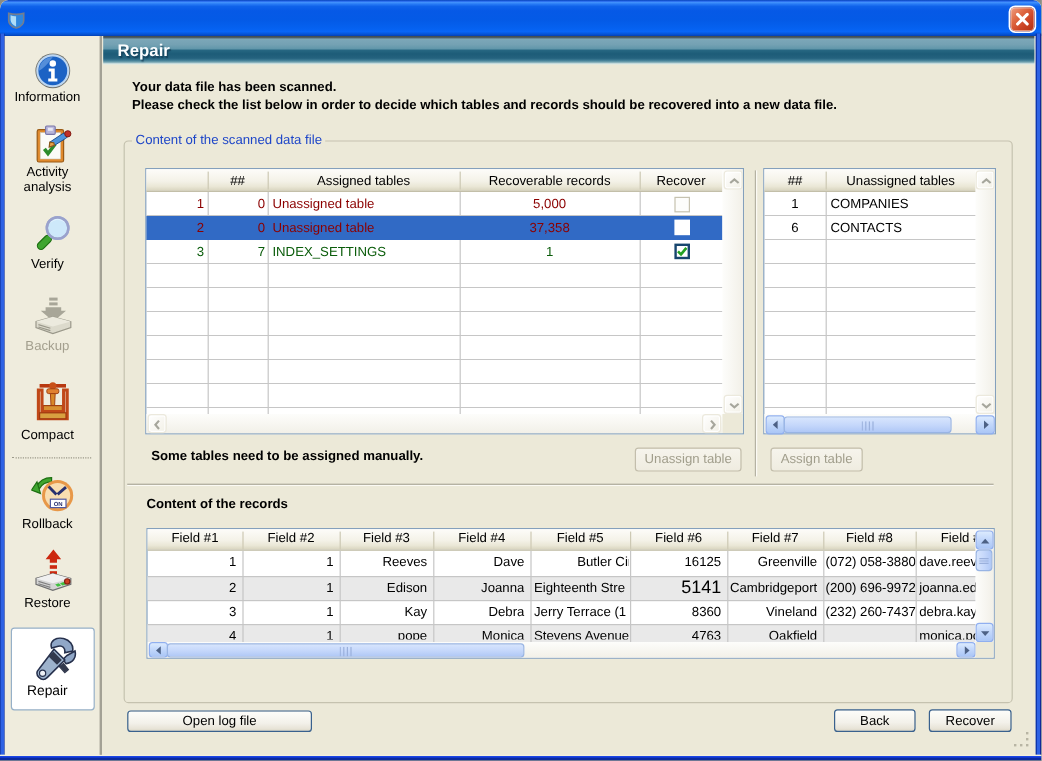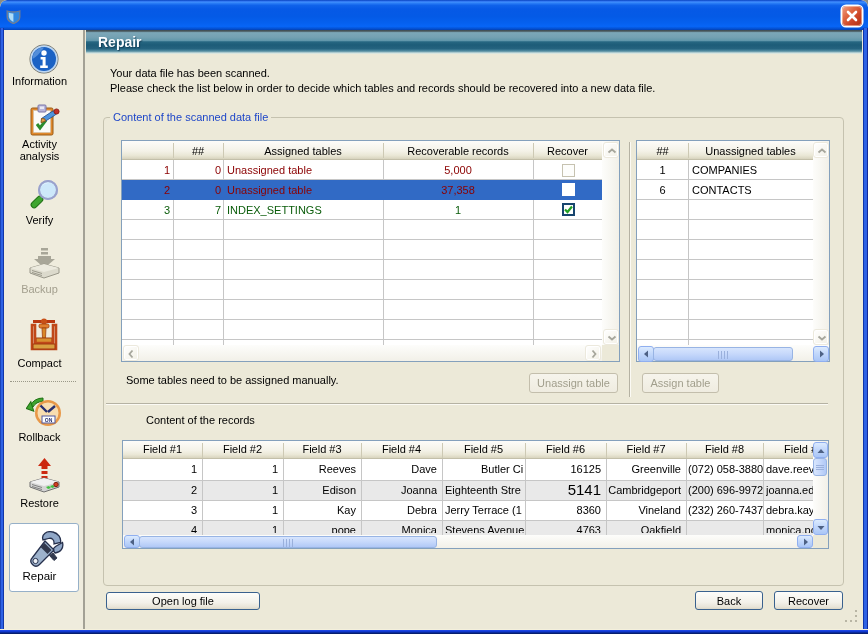--- a/index.html
+++ b/index.html
@@ -18,21 +18,21 @@
 #bottomborder { position:absolute; left:0; top:629px; width:868px; height:5px; background:linear-gradient(180deg,#f4f0dc 0 1px,#1c46e4 1px 2px,#1038cf 2px 3px,#0b2a9e 3px 4px,#071e6e 4px 5px); }
 
 #sidebar { position:absolute; left:4px; top:30px; width:81px; height:599px; background:#efecdd; border-right:2px solid #a3a195; }
 .sbitem { position:absolute; left:0; width:79px; text-align:center; font-size:11px; color:#000; }
 .sbgray { color:#a39f8e; }
 
 #repairband { position:absolute; left:86px; top:30px; width:776px; height:24px;
   background:linear-gradient(180deg,#3e4a50 0%,#4a5a60 5%,#7ca7b8 11%,#74a1b3 30%,#6096aa 45%,#276782 49%,#1d5c78 62%,#24627e 77%,#3d7a93 84%,#76a5b2 91%,#c2d8da 95%,#e9efe3 100%); }
 #repairband span { position:absolute; left:12px; top:4px; font-size:14px; font-weight:bold; color:#fbfdff; text-shadow:1px 1px 1px rgba(15,55,80,0.75); }
 
-.txt { position:absolute; font-size:11px; color:#000; white-space:nowrap; }
+.txt { position:absolute; font-size:11px; color:#000; white-space:nowrap;font-weight:bold; }
 
 #groupbox { position:absolute; left:103px; top:117px; width:741px; height:469px; border:1px solid #c5c2af; border-radius:4px; }
 #grouplabel { position:absolute; left:110px; top:111px; padding:0 3px; font-size:11px; color:#1e46c8; background:#ece9d8; }
 #vdivider { position:absolute; left:629px; top:142px; width:2px; height:255px; background:linear-gradient(90deg,#b5b2a3 0 1px,#fbfaf4 1px 2px); }
 #hdivider { position:absolute; left:106px; top:403px; width:722px; height:2px; background:linear-gradient(180deg,#b5b2a3 0 1px,#fbfaf4 1px 2px); }
 
 
 .tbl { position:absolute; border:1px solid #84a0bc; background:#fff; }
 .thead { position:absolute; left:0; top:0; height:18.5px; background:linear-gradient(180deg,#fdfcf9 0%,#f4f2e8 55%,#eae7d6 80%,#dbd7c2 97%,#c9c5ae 100%); border-bottom:1px solid #c3bfa9; }
 .hsep { position:absolute; top:2px; width:1px; height:15px; background:#cdc9b4; }
@@ -288,21 +288,21 @@
           <svg width="12" height="8" style="position:absolute;left:64px;top:3px">
             <path d="M0.5 0 V8 M3.5 0 V8 M6.5 0 V8 M9.5 0 V8" stroke="#9ab0dc" stroke-width="1"></path>
           </svg>
         </div>
   </div>
 
   <div class="txt" style="left:126px; top:374px;">Some tables need to be assigned manually.</div>
   <div class="btn-dis" style="left:529px; top:373px; width:89px; height:20px; line-height:19px;">Unassign table</div>
   <div class="btn-dis" style="left:642px; top:373px; width:77px; height:20px; line-height:19px;">Assign table</div>
 
-  <div class="txt" style="left:122px; top:414px;margin-left:24px;">Content of the records</div>
+  <div class="txt" style="left:122px; top:414px;">Content of the records</div>
 
   <div id="rectable" class="tbl" style="left:122px; top:440px; width:707px; height:109px;">
     <div class="thead" style="width:690px;height:18px;">
       <div class="hsep" style="left:79px;"></div>
           <div class="hsep" style="left:160px;"></div>
           <div class="hsep" style="left:238px;"></div>
           <div class="hsep" style="left:319px;"></div>
           <div class="hsep" style="left:402px;"></div>
           <div class="hsep" style="left:483px;"></div>
           <div class="hsep" style="left:563px;"></div>

